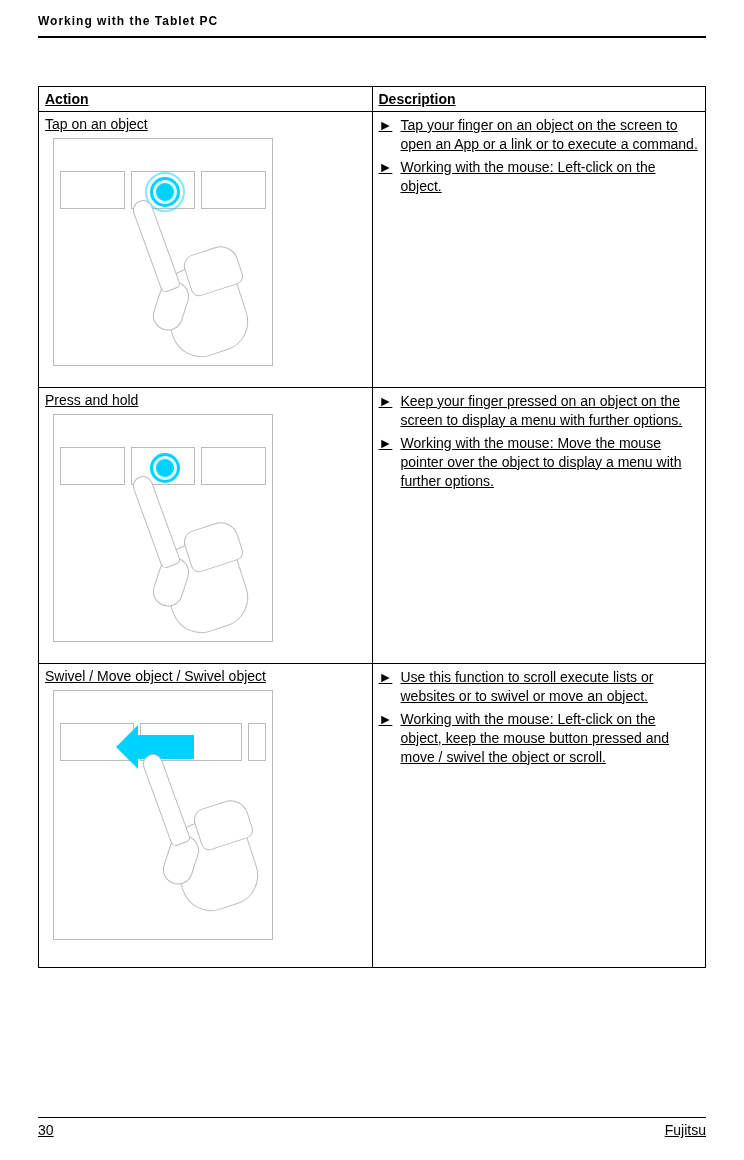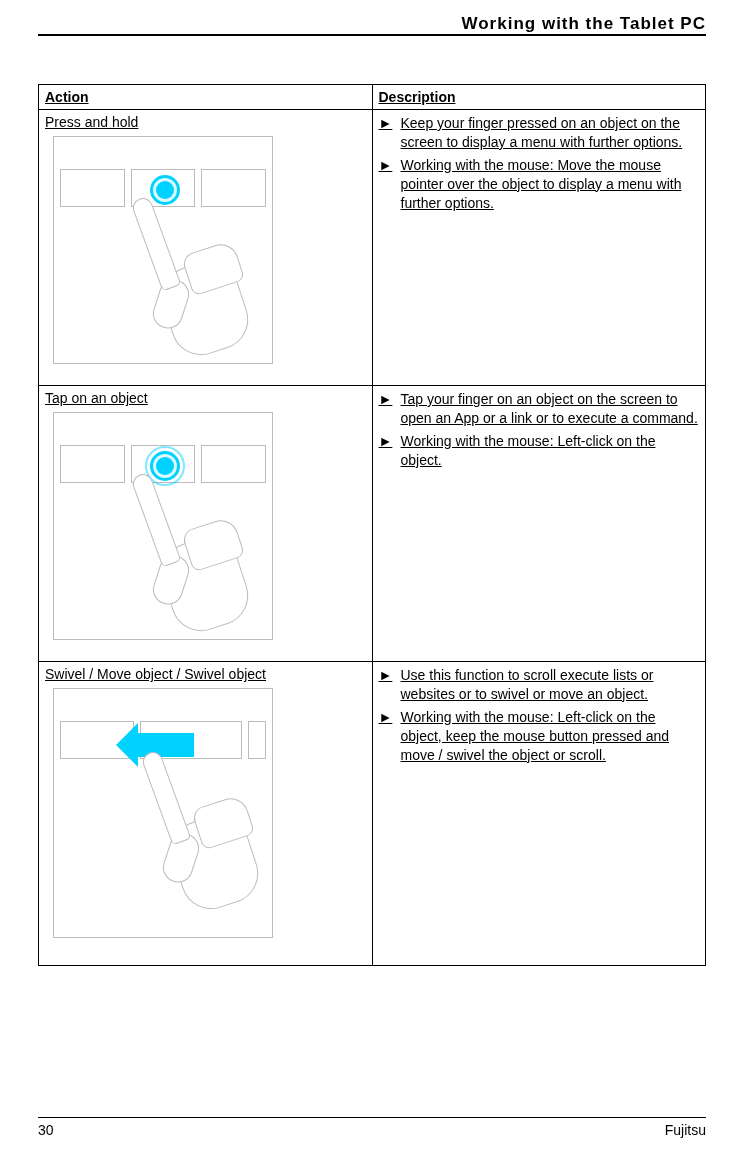--- a/index.html
+++ b/index.html
@@ -10,23 +10,23 @@
     body {
       font-family: Arial, Helvetica, sans-serif;
       background: white;
       width: 744px;
       height: 1160px;
       position: relative;
       padding: 14px 38px 20px 38px;
     }
     .header-title {
       font-weight: bold;
-      font-size: 17px;
+      font-size: 12px;
       letter-spacing: 1px;
-      text-align: right;
+      padding-bottom: 8px;
     }
     .header-rule {
       border: none;
       border-top: 2px solid #000;
       margin-bottom: 48px;
     }
     table.gesture-table {
       width: 100%;
       border-collapse: collapse;
       border: 1.5px solid #000;
@@ -206,20 +206,21 @@
     }
     .footer-rule {
       border: none;
       border-top: 1px solid #000;
       margin-bottom: 4px;
     }
     .footer-row {
       display: flex;
       justify-content: space-between;
       font-size: 14px;
+      text-decoration: underline;
     }
     .tall-row td {
       height: 276px;
     }
     .taller-row td {
       height: 304px;
     }
   </style>
 </head>
 <body>
@@ -230,78 +231,78 @@
 <table class="gesture-table">
   <thead>
     <tr>
       <th class="action-cell">Action</th>
       <th class="desc-cell">Description</th>
     </tr>
   </thead>
   <tbody>
     <tr class="tall-row">
       <td class="action-cell">
-        <div class="action-label">Press and hold</div>
+        <div class="action-label">Tap on an object</div>
         <div class="gesture-illustration">
           <div class="tile-row">
             <div class="tile"></div>
             <div class="tile"></div>
             <div class="tile"></div>
           </div>
-          <div class="touch-target" style="top:38px; left:96px;">
+          <div class="touch-target ripple" style="top:38px; left:96px;">
             <div class="inner-dot"></div>
           </div>
           <div class="hand" style="top:56px; left:94px;">
             <div class="palm"></div>
             <div class="folded-fingers"></div>
             <div class="thumb"></div>
             <div class="finger index"></div>
           </div>
         </div>
       </td>
       <td class="desc-cell">
         <div class="desc-item">
           <span class="desc-arrow">►</span>
-          <span class="desc-text">Keep your finger pressed on an object on the screen to display a menu with further options.</span>
-        </div>
-        <div class="desc-item">
-          <span class="desc-arrow">►</span>
-          <span class="desc-text">Working with the mouse: Move the mouse pointer over the object to display a menu with further options.</span>
+          <span class="desc-text">Tap your finger on an object on the screen to open an App or a link or to execute a command.</span>
+        </div>
+        <div class="desc-item">
+          <span class="desc-arrow">►</span>
+          <span class="desc-text">Working with the mouse: Left-click on the object.</span>
         </div>
       </td>
     </tr>
 
     <tr class="tall-row">
       <td class="action-cell">
-        <div class="action-label">Tap on an object</div>
+        <div class="action-label">Press and hold</div>
         <div class="gesture-illustration">
           <div class="tile-row">
             <div class="tile"></div>
             <div class="tile"></div>
             <div class="tile"></div>
           </div>
-          <div class="touch-target ripple" style="top:38px; left:96px;">
+          <div class="touch-target" style="top:38px; left:96px;">
             <div class="inner-dot"></div>
           </div>
           <div class="hand" style="top:56px; left:94px;">
             <div class="palm"></div>
             <div class="folded-fingers"></div>
             <div class="thumb"></div>
             <div class="finger index"></div>
           </div>
         </div>
       </td>
       <td class="desc-cell">
         <div class="desc-item">
           <span class="desc-arrow">►</span>
-          <span class="desc-text">Tap your finger on an object on the screen to open an App or a link or to execute a command.</span>
-        </div>
-        <div class="desc-item">
-          <span class="desc-arrow">►</span>
-          <span class="desc-text">Working with the mouse: Left-click on the object.</span>
+          <span class="desc-text">Keep your finger pressed on an object on the screen to display a menu with further options.</span>
+        </div>
+        <div class="desc-item">
+          <span class="desc-arrow">►</span>
+          <span class="desc-text">Working with the mouse: Move the mouse pointer over the object to display a menu with further options.</span>
         </div>
       </td>
     </tr>
 
     <tr class="taller-row">
       <td class="action-cell">
         <div class="action-label">Swivel / Move object / Swivel object</div>
         <div class="gesture-illustration" style="height:250px;">
           <div class="tile-row" style="gap:6px;">
             <div class="tile half-left"></div>

